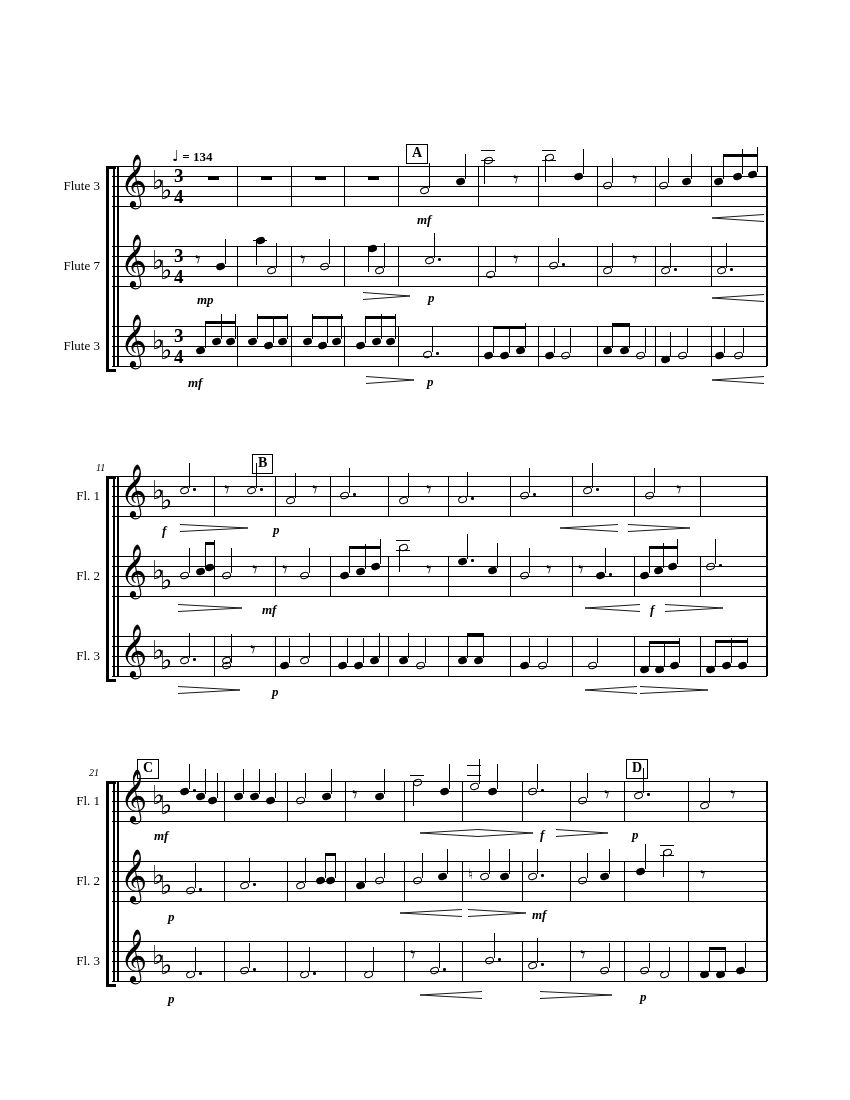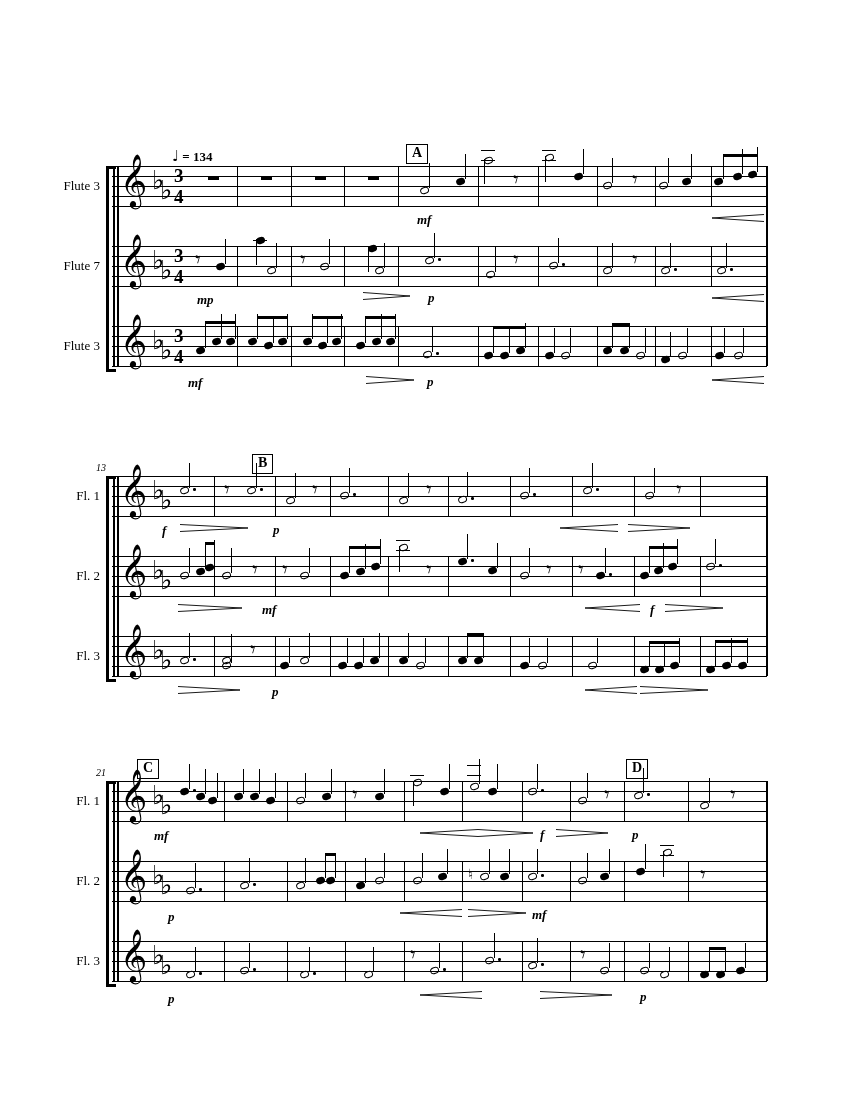--- a/index.html
+++ b/index.html
@@ -479,21 +479,21 @@
       </div>
     </div>
   </div>
 
   <div class="system" style="top:470px;height:230px;">
     <div class="bracket" style="left:106px;top:6px;height:200px;"></div>
     <div class="sys-barline" style="left:113px;top:6px;height:200px;"></div>
     <div class="sys-barline" style="left:117px;top:6px;height:200px;"></div>
     <div class="sys-barline" style="left:766px;top:6px;height:200px;"></div>
 
-    <div class="measnum" style="left:96px;top:-8px;">13</div>
+    <div class="measnum" style="left:96px;top:-8px;">11</div>
     <div class="rehearsal" style="left:252px;top:-16px;"><span>B</span></div>
 
     <div class="staff-row" style="top:6px;">
       <div class="inst-label" style="left:0px;top:12px;">Fl. 1</div>
       <div class="staff-lines">
           <i></i>
           <i></i>
           <i></i>
           <i></i>
           <i></i>
@@ -764,21 +764,21 @@
       </div>
     </div>
   </div>
 
   <div class="system" style="top:775px;height:230px;">
     <div class="bracket" style="left:106px;top:6px;height:200px;"></div>
     <div class="sys-barline" style="left:113px;top:6px;height:200px;"></div>
     <div class="sys-barline" style="left:117px;top:6px;height:200px;"></div>
     <div class="sys-barline" style="left:766px;top:6px;height:200px;"></div>
 
-    <div class="measnum" style="left:96px;top:-8px;">21</div>
+    <div class="measnum" style="left:89px;top:-8px;">21</div>
     <div class="rehearsal" style="left:137px;top:-16px;"><span>C</span></div>
     <div class="rehearsal" style="left:626px;top:-16px;"><span>D</span></div>
 
     <div class="staff-row" style="top:6px;">
       <div class="inst-label" style="left:0px;top:12px;">Fl. 1</div>
       <div class="staff-lines">
           <i></i>
           <i></i>
           <i></i>
           <i></i>

